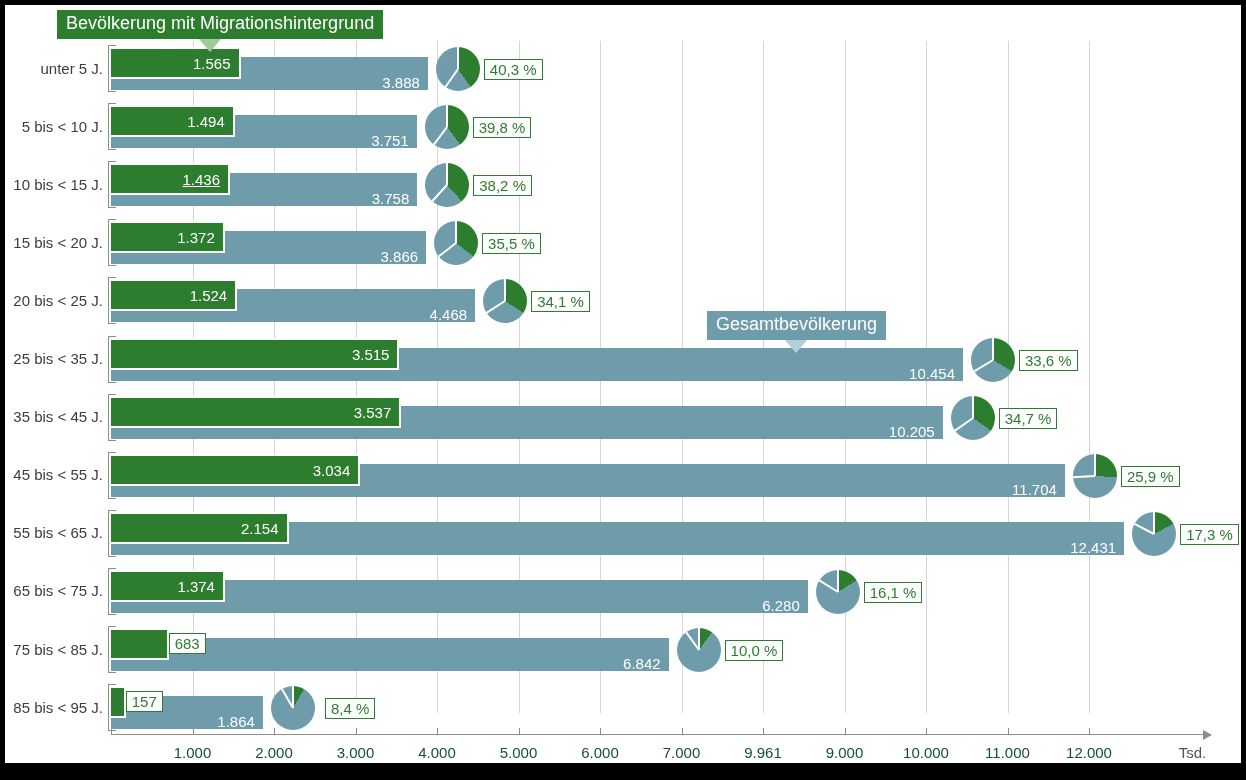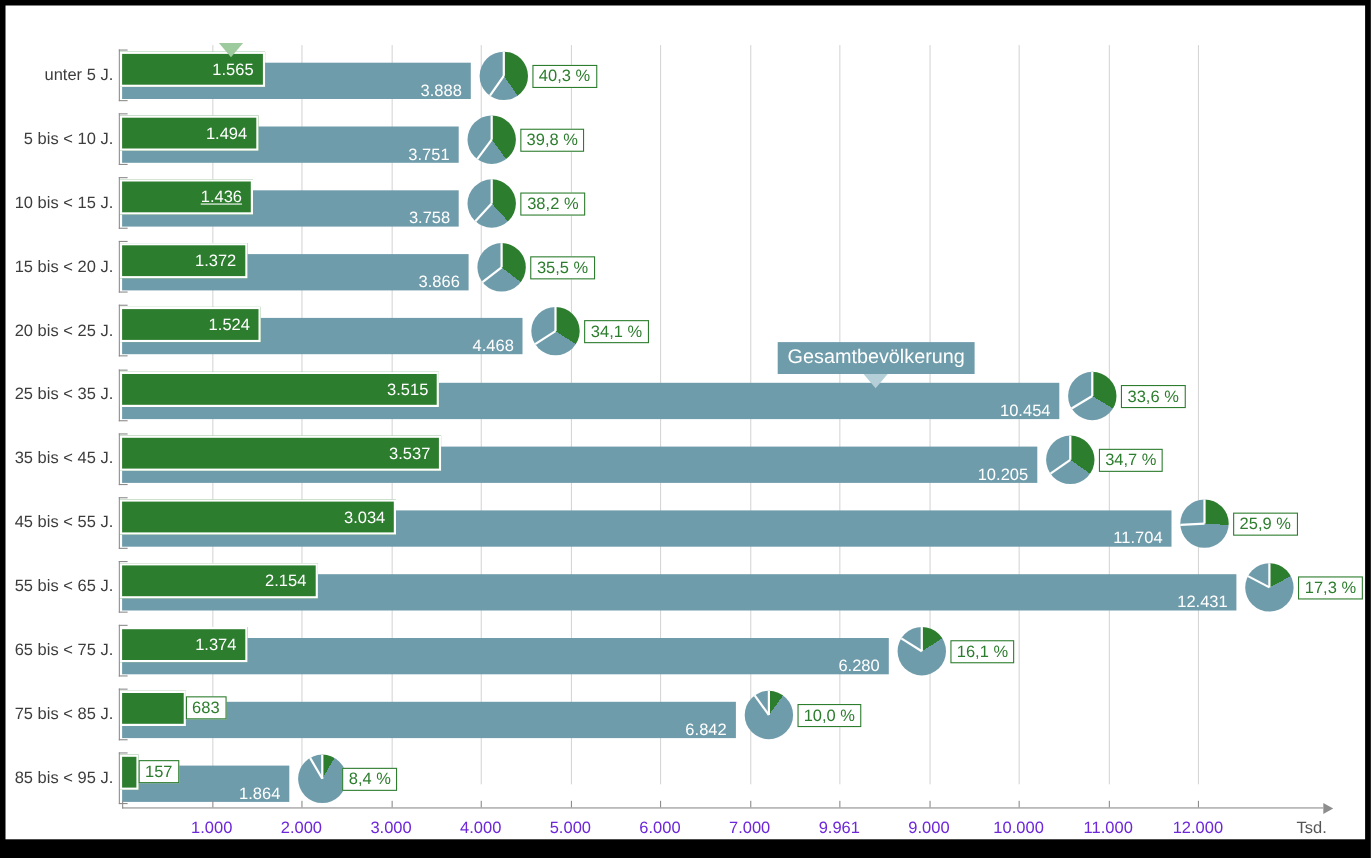--- a/index.html
+++ b/index.html
@@ -49,21 +49,21 @@
   }
   .axis-tick {
     position: absolute;
     width: 1px;
     height: 6px;
     background: #8d8d8d;
   }
   .axis-tick-label {
     position: absolute;
     font-size: 15px;
-    color: #6d28d9;
+    color: #14532d;
     text-align: center;
     white-space: nowrap;
   }
   .axis-unit {
     position: absolute;
     font-size: 15px;
     color: #555555;
     white-space: nowrap;
   }
   
@@ -276,21 +276,21 @@
       <div class="pct-box" style="left: 719.623px; top: 635px;">10,0 %</div>
       <div class="cat-bracket" style="top: 679.1px; height: 47.1px;"></div>
       <div class="cat-label" style="top: 693.65px;">85 bis &lt; 95 J.</div>
       <div class="bar-total" style="left: 106px; top: 691.1px; width: 151.916px; height: 33px;"></div>
       <div class="bar-value" style="left: 187.916px; width: 62px; text-align: right; top: 709.1px;">1.864</div>
       <div class="bar-mig" style="left: 104px; top: 681.1px; width: 16.7955px; height: 32px;"></div>
       <div class="bar-value-out" style="left: 120.796px; top: 686.1px;">157</div>
       <div class="pie" style="left: 265.916px; top: 681.1px; width: 44px; height: 44px; background: conic-gradient(rgb(45, 125, 46) 0deg, rgb(45, 125, 46) 30.24deg, rgb(111, 156, 171) 30.24deg, rgb(111, 156, 171) 360deg);"></div>
       <div style="position: absolute; left: 286.916px; top: 681.1px; width: 2px; height: 22px; background: rgb(255, 255, 255);"></div>
       <div style="position: absolute; left: 286.916px; top: 703.1px; width: 2px; height: 22px; background: rgb(255, 255, 255); transform-origin: center top; transform: rotate(149.76deg);"></div>
-      <div class="pct-box" style="left: 306px; top: 693.1px;">8,4 %</div>
+      <div class="pct-box" style="left: 320px; top: 693.1px;">8,4 %</div>
       <div class="axis-line" style="left: 106px; top: 729.2px; width: 1092.1px;"></div>
       <div class="axis-arrow" style="left: 1198.1px; top: 725.2px;"></div>
       <div style="position: absolute; left: 106px; top: 723.2px; width: 1px; height: 7px; background: rgb(141, 141, 141);"></div>
       <div class="axis-tick" style="left: 187.5px; top: 723.2px;"></div>
       <div class="axis-tick-label" style="left: 147.5px; width: 80px; top: 739.2px;">1.000</div>
       <div class="axis-tick" style="left: 269px; top: 723.2px;"></div>
       <div class="axis-tick-label" style="left: 229px; width: 80px; top: 739.2px;">2.000</div>
       <div class="axis-tick" style="left: 350.5px; top: 723.2px;"></div>
       <div class="axis-tick-label" style="left: 310.5px; width: 80px; top: 739.2px;">3.000</div>
       <div class="axis-tick" style="left: 432px; top: 723.2px;"></div>
@@ -305,17 +305,18 @@
       <div class="axis-tick-label" style="left: 718px; width: 80px; top: 739.2px;">9.961</div>
       <div class="axis-tick" style="left: 839.5px; top: 723.2px;"></div>
       <div class="axis-tick-label" style="left: 799.5px; width: 80px; top: 739.2px;">9.000</div>
       <div class="axis-tick" style="left: 921px; top: 723.2px;"></div>
       <div class="axis-tick-label" style="left: 881px; width: 80px; top: 739.2px;">10.000</div>
       <div class="axis-tick" style="left: 1002.5px; top: 723.2px;"></div>
       <div class="axis-tick-label" style="left: 962.5px; width: 80px; top: 739.2px;">11.000</div>
       <div class="axis-tick" style="left: 1084px; top: 723.2px;"></div>
       <div class="axis-tick-label" style="left: 1044px; width: 80px; top: 739.2px;">12.000</div>
       <div class="axis-unit" style="left: 1173.65px; top: 739.2px;">Tsd.</div>
+      <div class="callout callout-green" style="left: 52px; top: 5px;">Bevölkerung mit Migrationshintergrund</div>
       <div class="callout-tip tip-green" style="left: 194px; top: 34px;"></div>
       <div class="callout callout-blue" style="left: 702px; top: 306px;">Gesamtbevölkerung</div>
       <div class="callout-tip tip-blue" style="left: 780px; top: 335px;"></div>
     </div>
 </div>
 
 </body></html>

